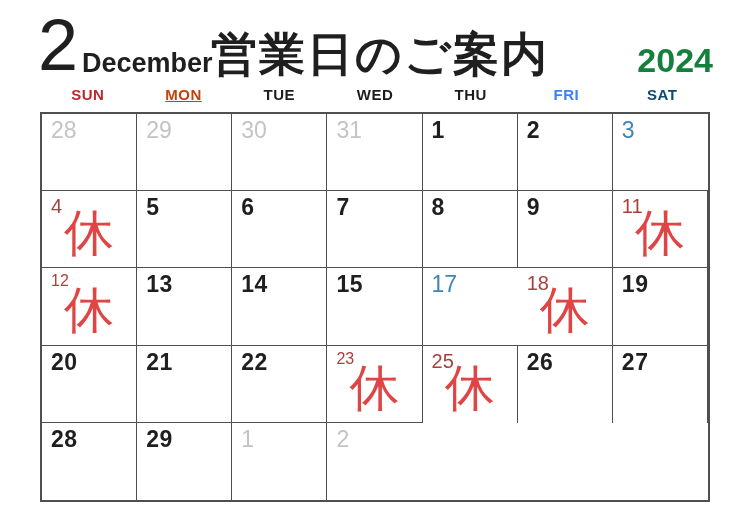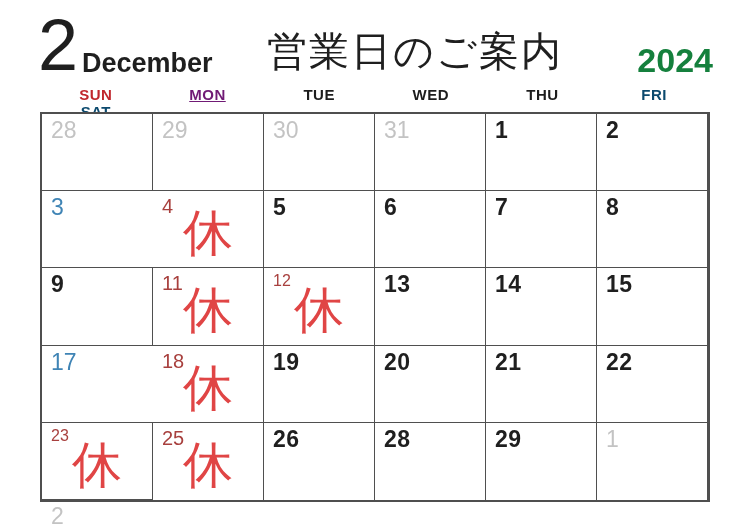--- a/index.html
+++ b/index.html
@@ -26,64 +26,64 @@
   .month-name {
     position: absolute;
     left: 82px;
     top: 48px;
     font-size: 27px;
     font-weight: 700;
     color: #1f1f1f;
   }
   .calendar-title {
     position: absolute;
-    left: 415px;
+    left: 380px;
     top: 24px;
     transform: translateX(-50%);
-    font-size: 40px;
-    font-weight: 400;
+    font-size: 46px;
+    font-weight: 700;
     letter-spacing: 2px;
     color: #1f1f1f;
     white-space: nowrap;
   }
   .year {
     position: absolute;
     right: 37px;
     top: 41px;
     font-size: 34px;
     font-weight: 700;
     color: #15803d;
   }
 
   
   .weekday-row {
     position: absolute;
     left: 40px;
     top: 86px;
     width: 670px;
     display: grid;
-    grid-template-columns: repeat(6, 1fr);
+    grid-template-columns: repeat(7, 1fr);
   }
   .weekday {
     text-align: center;
     font-size: 15px;
     font-weight: 700;
     letter-spacing: 0.5px;
     color: #1d1d1d;
   }
 
   
   .calendar-grid {
     position: absolute;
     left: 40px;
     top: 112px;
     width: 670px;
     height: 390px;
     display: grid;
-    grid-template-columns: repeat(6, 1fr);
+    grid-template-columns: repeat(7, 1fr);
     grid-template-rows: repeat(5, 1fr);
     border: 2px solid #4f4f4f;
     box-sizing: border-box;
     background: #ffffff;
   }
   .cell {
     position: relative;
     border-right: 1.5px solid #4f4f4f;
     border-bottom: 1.5px solid #4f4f4f;
     box-sizing: border-box;
@@ -119,25 +119,25 @@
 <body>
 
 <div class="page">
   <div class="month-number">2</div>
   <div class="month-name">December</div>
   <div class="calendar-title">営業日のご案内</div>
   <div class="year">2024</div>
 
   <div class="weekday-row">
       <div class="weekday" style="color: rgb(192, 39, 45);">SUN</div>
-      <div class="weekday" style="color: #701a75; text-decoration: underline;">MON</div>
+      <div class="weekday" style="color: #c2410c; text-decoration: underline;">MON</div>
       <div class="weekday" style="color: rgb(29, 29, 29);">TUE</div>
       <div class="weekday" style="color: rgb(29, 29, 29);">WED</div>
       <div class="weekday" style="color: rgb(29, 29, 29);">THU</div>
-      <div class="weekday" style="color: #0c4a6e;">FRI</div>
+      <div class="weekday" style="color: #3b82f6;">FRI</div>
       <div class="weekday" style="color: #0c4a6e;">SAT</div>
     </div>
 
   <div class="calendar-grid">
       <div class="cell outside">
         <span class="date-number">28</span>
       </div>
       <div class="cell outside">
         <span class="date-number">29</span>
       </div>
@@ -216,20 +216,23 @@
         <span class="closed-mark">休</span>
       </div>
       <div class="cell sunday row-last">
         <span class="date-number">25</span>
         <span class="closed-mark">休</span>
       </div>
       <div class="cell weekday row-last">
         <span class="date-number">26</span>
       </div>
       <div class="cell weekday row-last">
+        <span class="date-number">27</span>
+      </div>
+      <div class="cell weekday row-last">
         <span class="date-number">28</span>
       </div>
       <div class="cell weekday row-last">
         <span class="date-number">29</span>
       </div>
       <div class="cell outside row-last">
         <span class="date-number">1</span>
       </div>
       <div class="cell outside col-last row-last">
         <span class="date-number">2</span>

